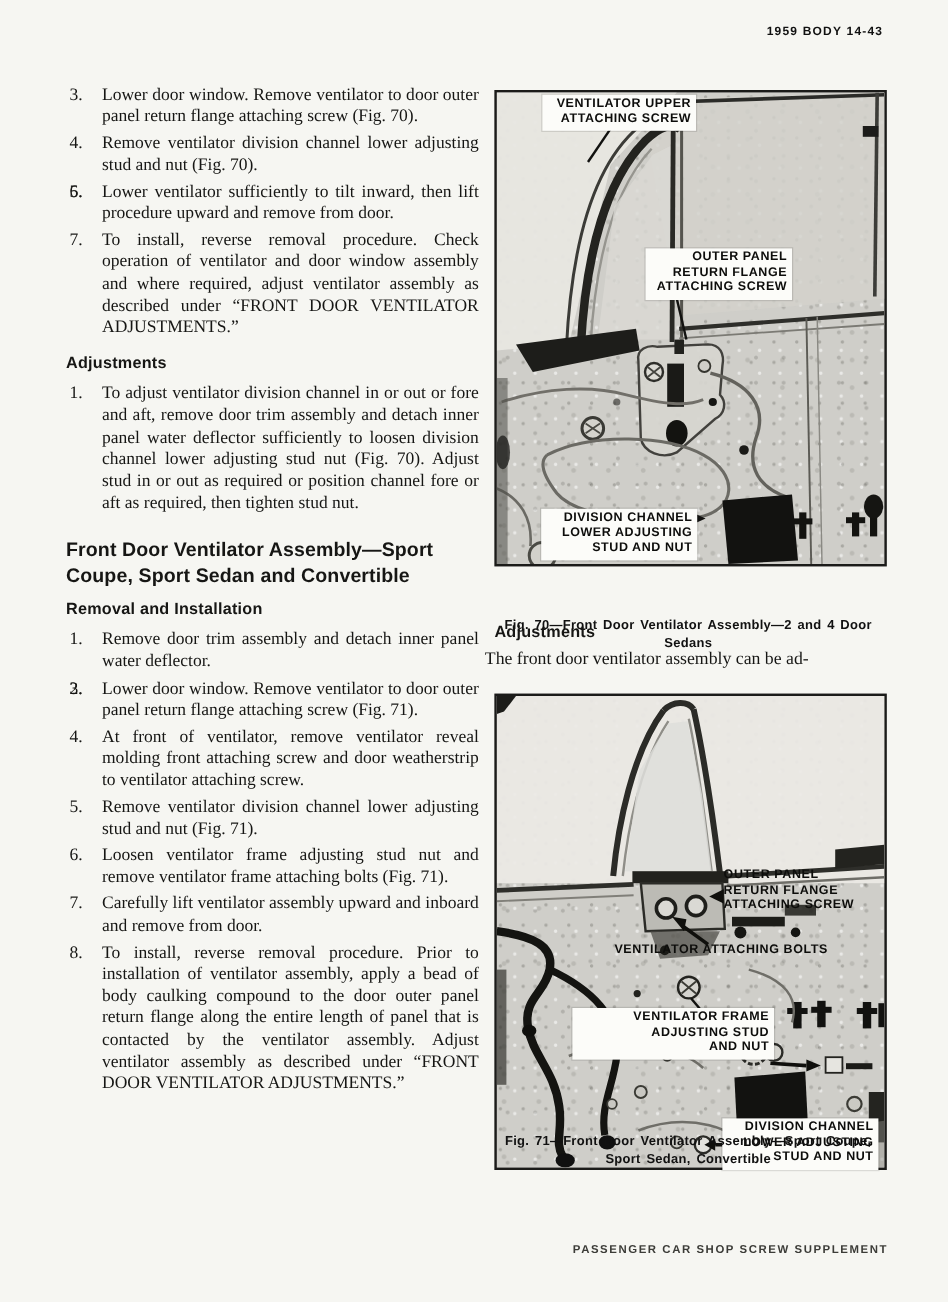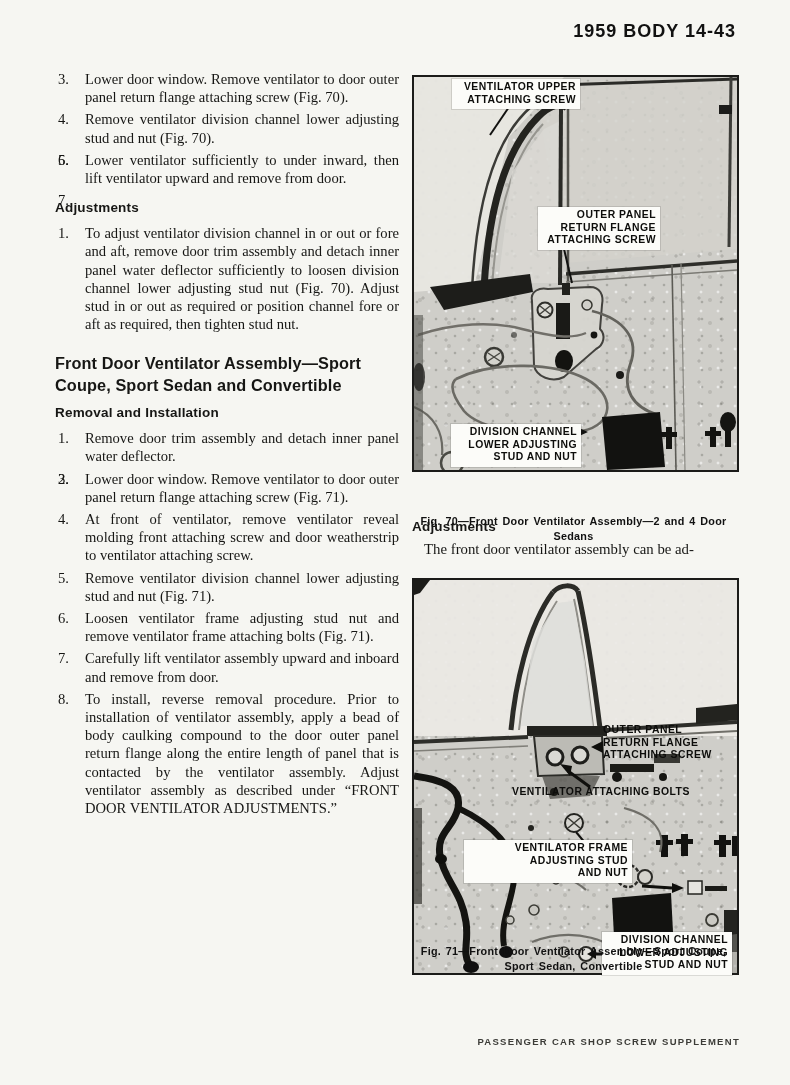--- a/index.html
+++ b/index.html
@@ -4,40 +4,40 @@
 <style>
   html,body{margin:0;padding:0;}
   body{
     width:790px;height:1085px;position:relative;overflow:hidden;
     background:#f6f6f2;color:#161614;
     font-family:"Liberation Serif", serif;
     -webkit-font-smoothing:antialiased;
   }
   
   .hdr{position:absolute;top:21px;left:0;width:736px;text-align:right;
-       font-family:"Liberation Sans",sans-serif;font-weight:bold;font-size:18px;
+       font-family:"Liberation Sans",sans-serif;font-weight:bold;font-size:10px;
        letter-spacing:1px;color:#111;}
   .ftr{position:absolute;top:1036px;left:0;width:740px;text-align:right;
        font-family:"Liberation Sans",sans-serif;font-weight:bold;font-size:9.5px;
        letter-spacing:1.3px;color:#3c3c38;}
   
   .col-left{position:absolute;left:55px;top:70px;width:344px;}
   .li{position:relative;padding-left:30px;text-align:justify;
       font-size:14.6px;line-height:18.2px;margin-bottom:4px;}
   .li .num{position:absolute;left:3px;top:0;}
   .h-adj{font-family:"Liberation Sans",sans-serif;font-weight:bold;font-size:13.5px;
          margin:13px 0 9px 0;letter-spacing:.2px;}
   .h-sec{font-family:"Liberation Sans",sans-serif;font-weight:bold;font-size:16.3px;
          line-height:1.34;margin:20px 0 7px 0;letter-spacing:.1px;}
   .h-sub{font-family:"Liberation Sans",sans-serif;font-weight:bold;font-size:13.5px;
          margin:8px 0 9px 0;letter-spacing:.2px;}
   
   .rc-h{position:absolute;left:412px;top:519px;font-family:"Liberation Sans",sans-serif;
         font-weight:bold;font-size:13.5px;letter-spacing:.2px;}
-  .rc-p{position:absolute;left:408px;top:540px;width:347px;font-size:14.8px;
+  .rc-p{position:absolute;left:388px;top:540px;width:347px;font-size:14.8px;
         line-height:19px;text-align:justify;text-indent:16px;}
   
   .photo{position:absolute;left:412px;width:323px;height:393px;
     border:2px solid #1b1b19;
     background-color:#cfcec9;
     background-image:
       radial-gradient(circle at 3px 4px, rgba(70,70,62,.28) 1px, transparent 1.7px),
       radial-gradient(circle at 9px 11px, rgba(60,60,54,.20) 1.2px, transparent 2px),
       radial-gradient(circle at 15px 6px, rgba(255,255,255,.55) 1px, transparent 1.8px),
       radial-gradient(circle at 6px 16px, rgba(80,80,70,.16) 1.5px, transparent 2.4px);
@@ -64,24 +64,25 @@
   </div>
   <div class="li">
     <span class="num">4.</span>
     <span>Remove ventilator division channel lower adjusting stud and nut (Fig. 70).</span>
   </div>
   <div class="li">
     <span class="num">5.</span>
   </div>
   <div class="li">
     <span class="num">6.</span>
-    <span>Lower ventilator sufficiently to under inward, then lift ventilator upward and remove from door.</span>
+    <span>Lower ventilator sufficiently to tilt inward, then lift procedure upward and remove from door.</span>
   </div>
   <div class="li">
     <span class="num">7.</span>
+    <span>To install, reverse removal procedure. Check operation of ventilator and door window assembly and where required, adjust ventilator assembly as described under “FRONT DOOR VENTILATOR ADJUSTMENTS.”</span>
   </div>
 
   <div class="h-adj">Adjustments</div>
 
   <div class="li">
     <span class="num">1.</span>
     <span>To adjust ventilator division channel in or out or fore and aft, remove door trim assembly and detach inner panel water deflector sufficiently to loosen division channel lower adjusting stud nut (Fig. 70). Adjust stud in or out as required or position channel fore or aft as required, then tighten stud nut.</span>
   </div>
 
   <div class="h-sec">Front Door Ventilator Assembly—Sport Coupe, Sport Sedan and Convertible</div>
@@ -252,21 +253,21 @@
     <rect x="310" y="330" width="13" height="42" fill="#242420"></rect>
     <polygon points="262,362 323,354 323,393 262,393" fill="#8e8d87" opacity=".45"></polygon>
     <circle cx="172" cy="374" r="7" fill="#e3e2dd" stroke="#2b2b27" stroke-width="2"></circle>
     <path d="M188,374 L182,374" stroke="#0f0f0c" stroke-width="3"></path>
     <polygon points="182,369 182,379 173,374" fill="#0f0f0c"></polygon>
   </svg>
   <div class="callout" style="left:189px;top:144px;width:124px;">OUTER PANEL
 RETURN FLANGE
 ATTACHING SCREW</div>
   <div class="callout" style="left:98px;top:206px;width:212px;">VENTILATOR ATTACHING BOLTS</div>
-  <div class="callout boxed" style="left:50px;top:260px;width:120px;padding-left:44px;">VENTILATOR FRAME
+  <div class="callout boxed" style="left:63px;top:260px;width:120px;padding-left:44px;">VENTILATOR FRAME
 ADJUSTING STUD
 AND NUT</div>
   <div class="callout boxed" style="left:188px;top:352px;width:122px;">DIVISION CHANNEL
 LOWER ADJUSTING
 STUD AND NUT</div>
 </div>
 <div class="fig-cap" style="top:944px;">
   <div>Fig. 71—Front Door Ventilator Assembly—Sport Coupe,</div>
   <div>Sport Sedan, Convertible</div>
 </div>

